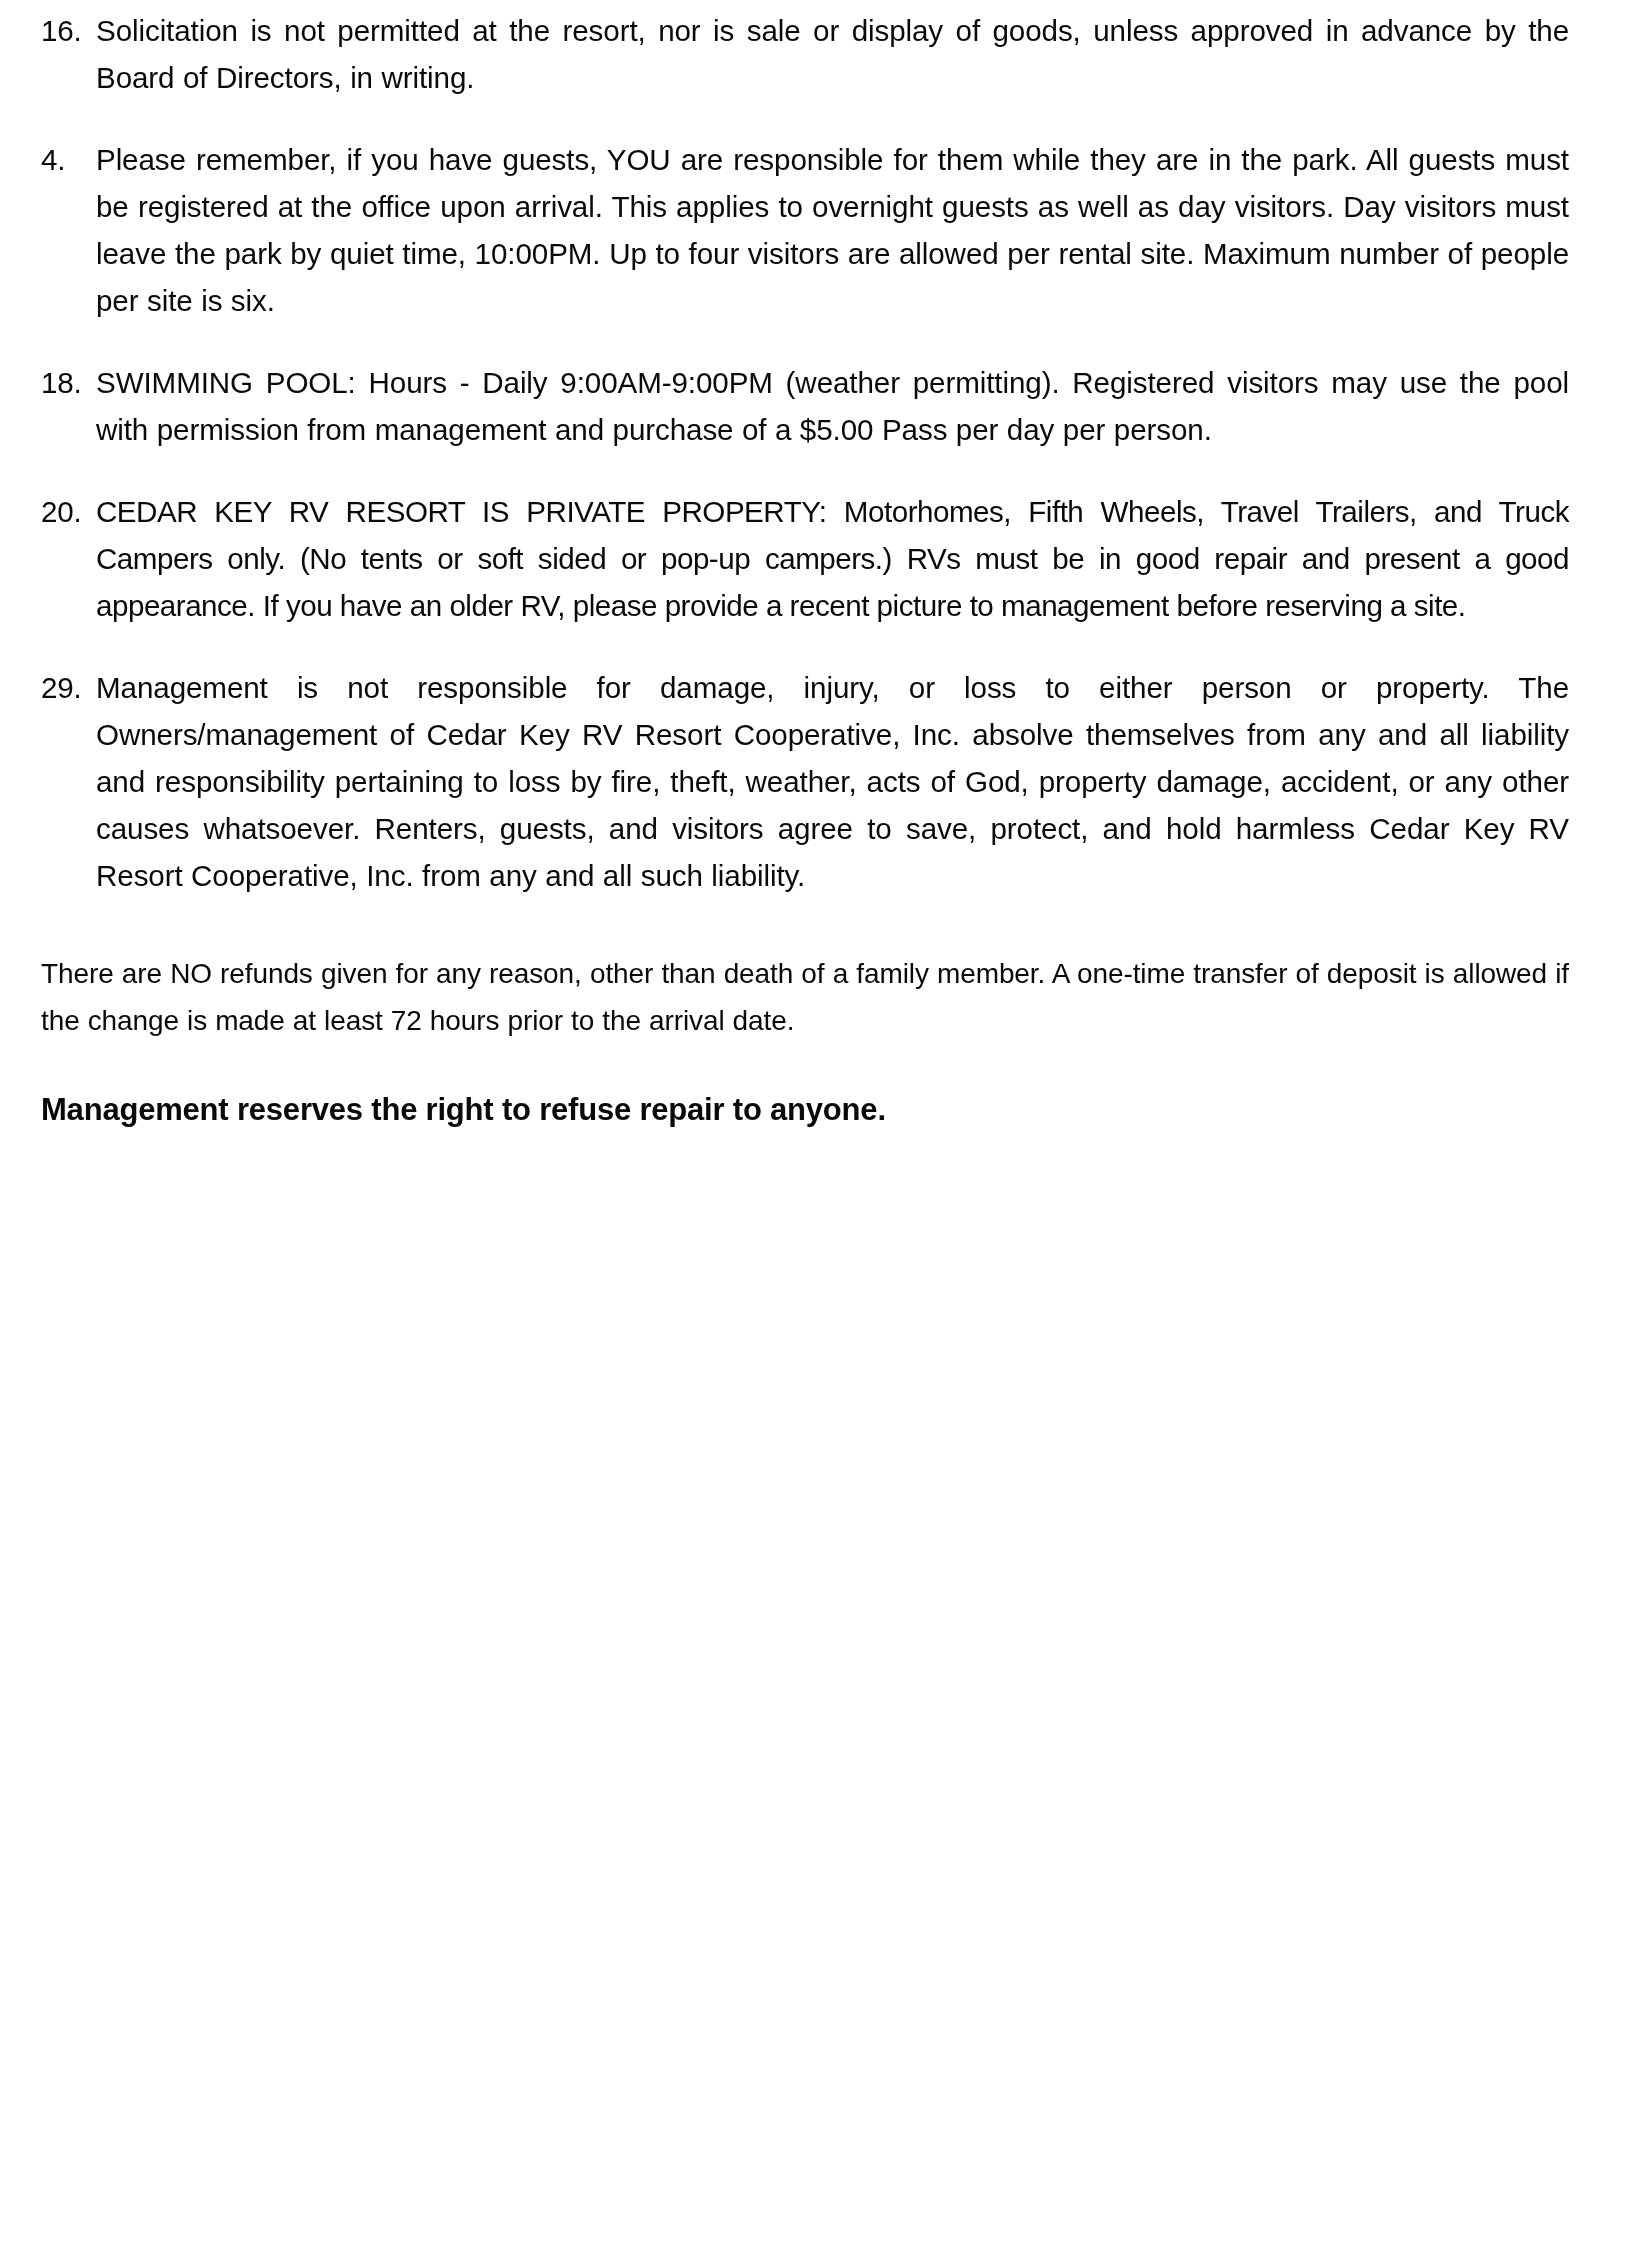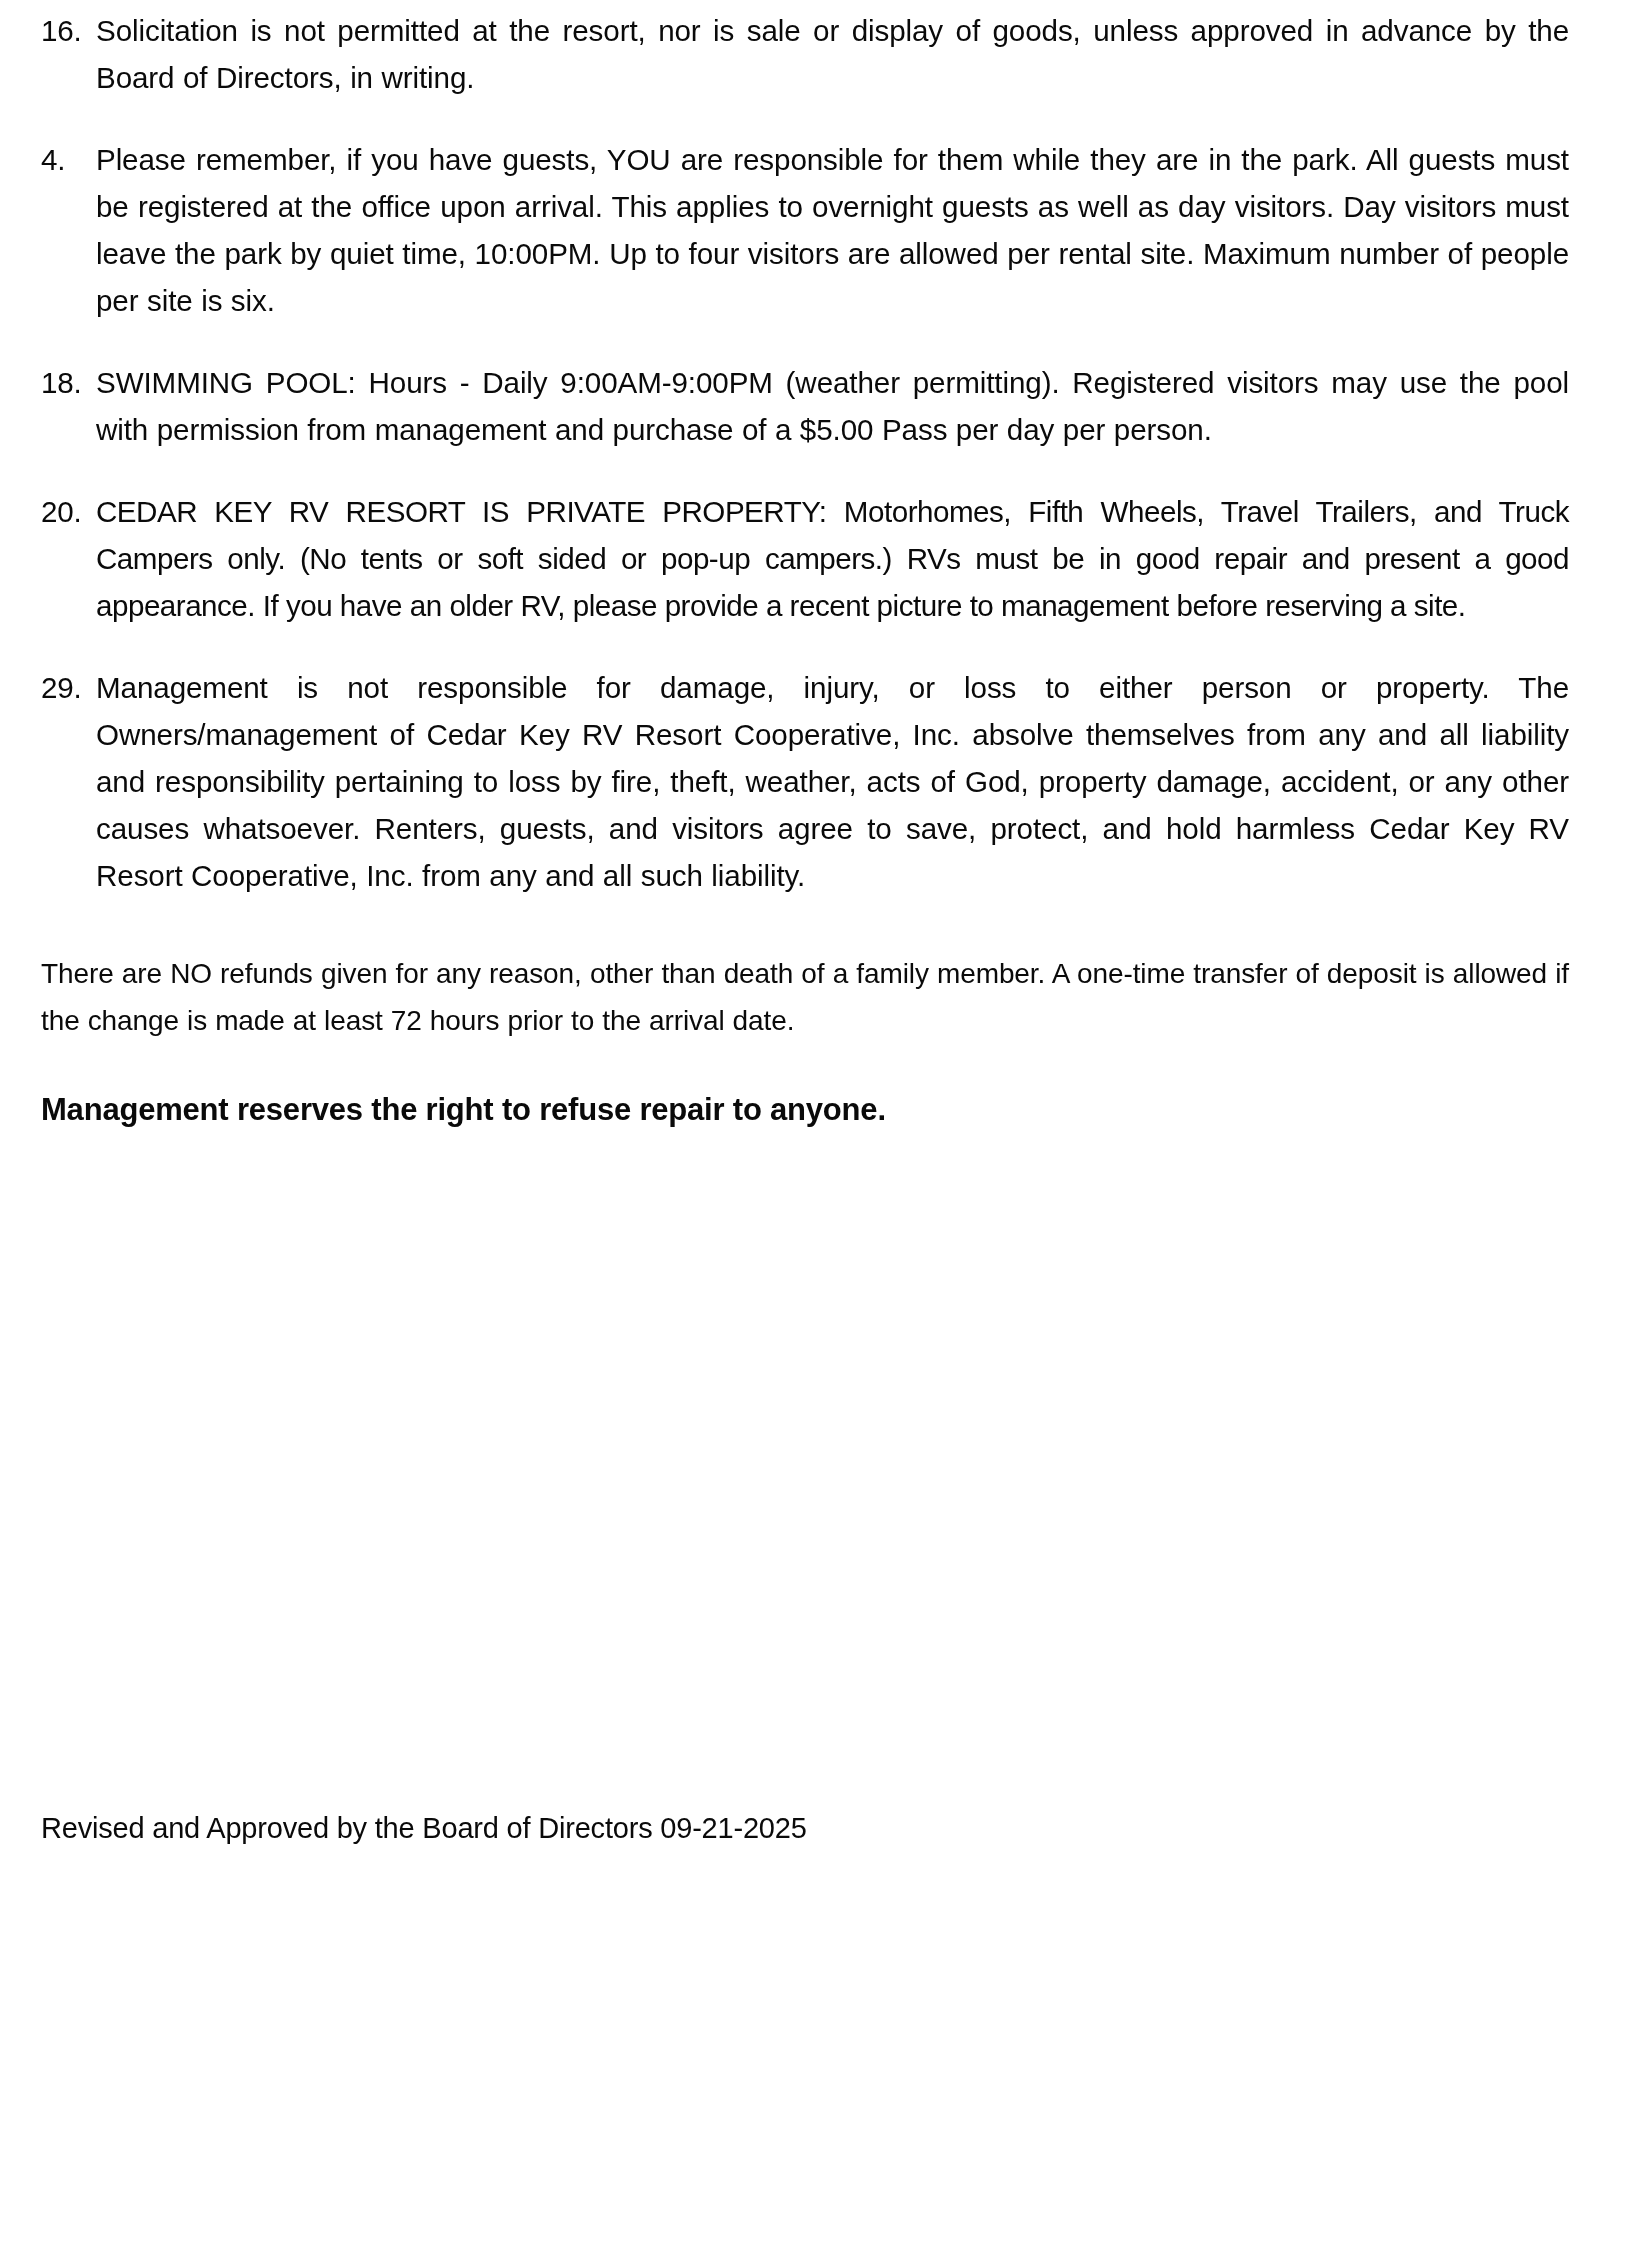--- a/index.html
+++ b/index.html
@@ -148,16 +148,15 @@
       </li>
 
     </ol>
 
     <p class="closing">There are NO refunds given for any reason, other than death of a family member.  A one-time transfer of deposit is allowed if the change is made at least 72 hours prior to the arrival date.</p>
 
     <p class="statement">Management reserves the right to refuse repair to anyone.</p>
 
   </div>
 
-  <div class="footer">Revised and Approved by the Board of Directors 09-21-2025</div>
 
 </div>
 
 
 </body></html>

